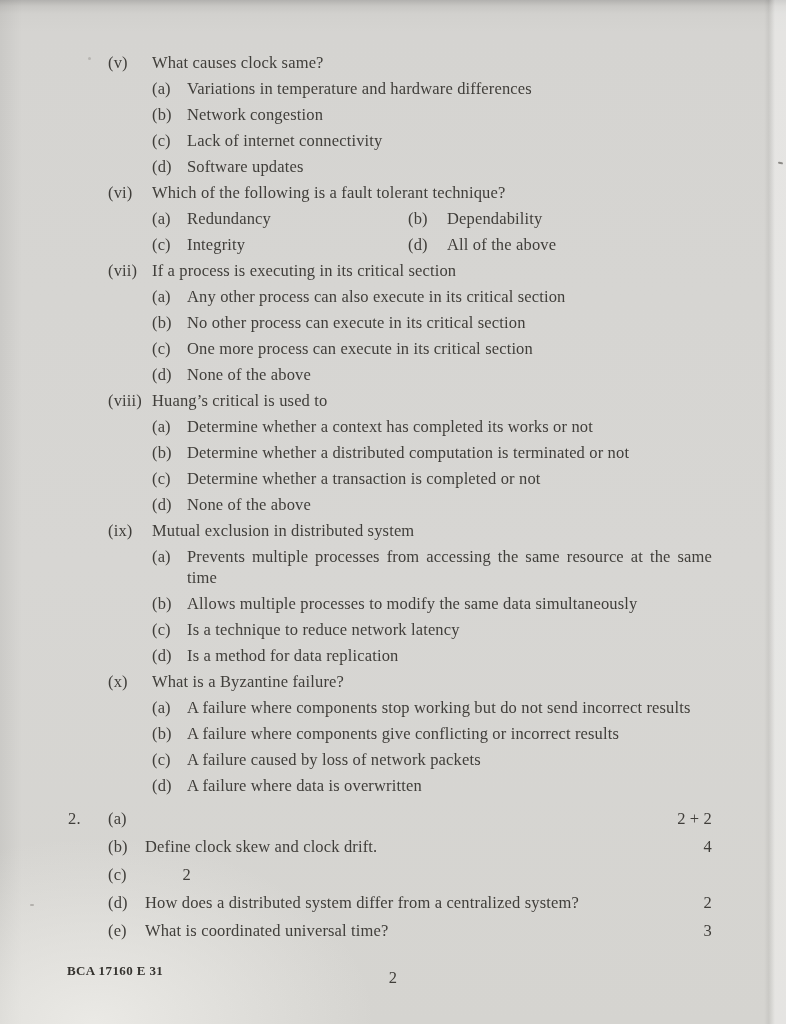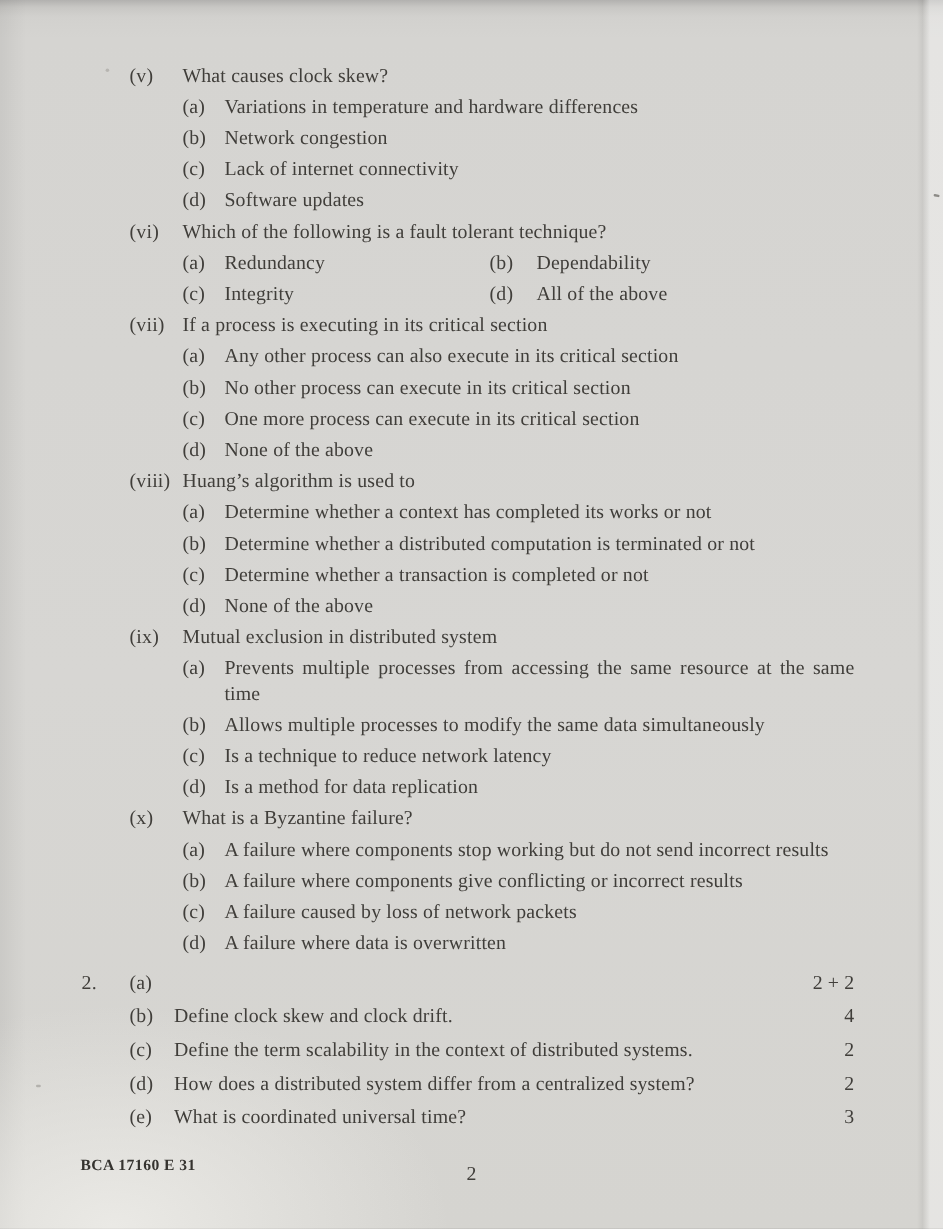--- a/index.html
+++ b/index.html
@@ -71,21 +71,21 @@
 </head>
 <body>
 
 <div class="page">
   <div class="content">
 
     <section class="mcq">
 
       <div class="qrow">
         <span class="rlbl">(v)</span>
-        <span class="qtxt">What causes clock skew?</span>
+        <span class="qtxt">What causes clock same?</span>
       </div>
       <div class="opts">
         <div class="orow">
           <span class="olbl">(a)</span>
           <span class="otxt">Variations in temperature and hardware differences</span>
         </div>
         <div class="orow">
           <span class="olbl">(b)</span>
           <span class="otxt">Network congestion</span>
         </div>
@@ -136,21 +136,21 @@
           <span class="otxt">One more process can execute in its critical section</span>
         </div>
         <div class="orow">
           <span class="olbl">(d)</span>
           <span class="otxt">None of the above</span>
         </div>
       </div>
 
       <div class="qrow">
         <span class="rlbl">(viii)</span>
-        <span class="qtxt">Huang’s algorithm is used to</span>
+        <span class="qtxt">Huang’s critical is used to</span>
       </div>
       <div class="opts">
         <div class="orow">
           <span class="olbl">(a)</span>
           <span class="otxt">Determine whether a context has completed its works or not</span>
         </div>
         <div class="orow">
           <span class="olbl">(b)</span>
           <span class="otxt">Determine whether a distributed computation is terminated or not</span>
         </div>
@@ -223,21 +223,20 @@
       <div class="p2row">
         <span class="spacer40"></span>
         <span class="plbl">(b)</span>
         <span class="ptxt">Define clock skew and clock drift.</span>
         <span class="marks">4</span>
       </div>
 
       <div class="p2row">
         <span class="spacer40"></span>
         <span class="plbl">(c)</span>
-        <span class="ptxt">Define the term scalability in the context of distributed systems.</span>
         <span class="marks">2</span>
       </div>
 
       <div class="p2row">
         <span class="spacer40"></span>
         <span class="plbl">(d)</span>
         <span class="ptxt">How does a distributed system differ from a centralized system?</span>
         <span class="marks">2</span>
       </div>
 

